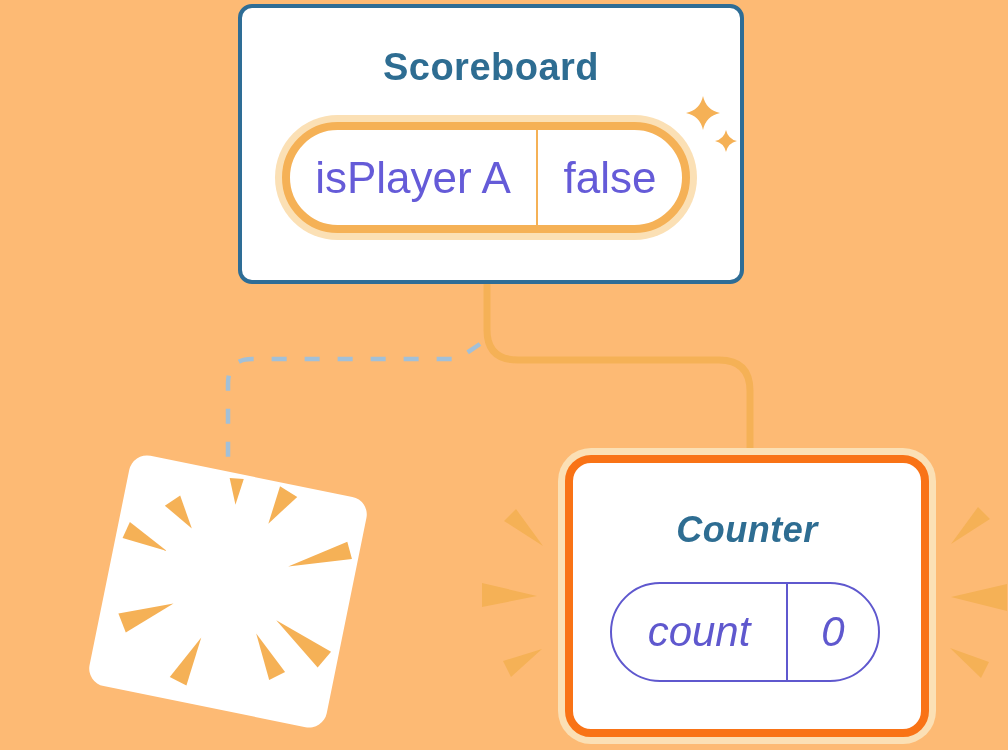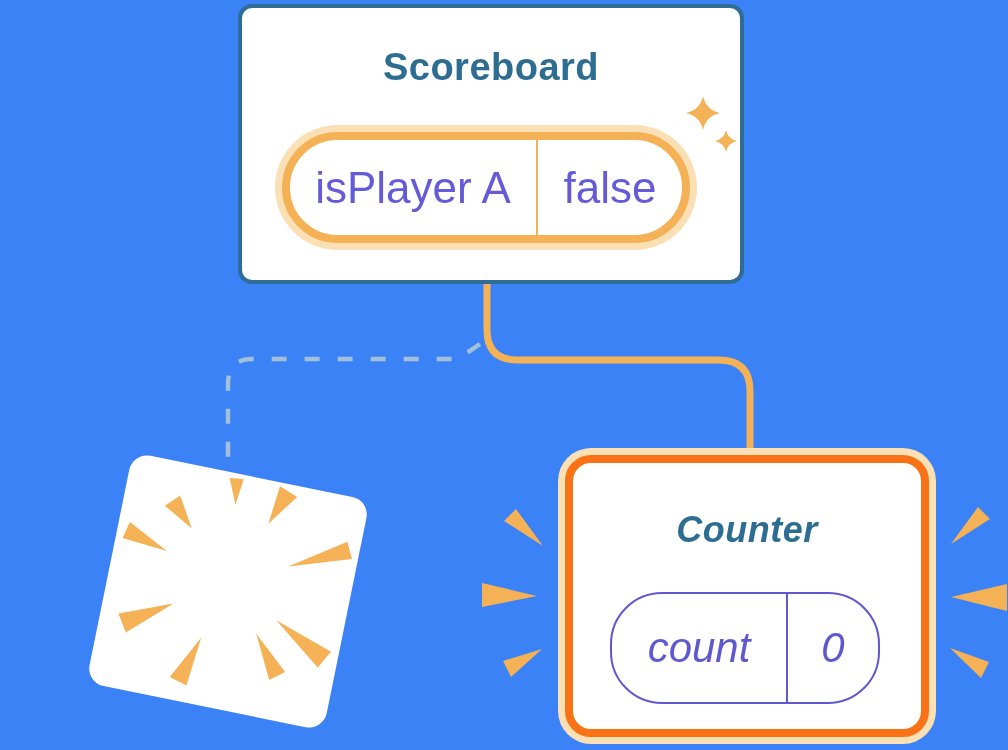--- a/index.html
+++ b/index.html
@@ -4,21 +4,21 @@
 <style>
   html,body { margin:0; padding:0; }
   body {
     font-family: "Liberation Sans", sans-serif;
     background: #4C6873;
   }
   .stage {
     position: relative;
     width: 1008px;
     height: 750px;
-    background: #3b82f6;
+    background: #fdba74;
     overflow: hidden;
   }
   svg.layer {
     position: absolute;
     left: 0; top: 0;
     width: 1008px; height: 750px;
     z-index: 1;
   }
   
   .scoreboard-card {
@@ -39,21 +39,20 @@
     font-weight: bold;
     letter-spacing: 0.5px;
   }
   .scoreboard-card .card-title { top: 38px; font-size: 38px; }
   .state-pill {
     position: absolute;
     box-sizing: border-box;
     background: #ffffff;
     display: flex;
     align-items: stretch;
-    margin-top: 10px;
   }
   .scoreboard-pill {
     left: 40px; top: 114px;
     width: 408px; height: 111px;
     border: 8px solid #F5B156;
     border-radius: 70px;
     box-shadow: 0 0 0 7px #FBE0B5;
   }
   .pill-section {
     display: flex;
@@ -88,21 +87,21 @@
     background: #ffffff;
     border: 8px solid #f97316;
     border-radius: 26px;
     box-shadow: 0 0 0 7px #FBE0B5;
     z-index: 2;
     font-style: italic;
   }
   .counter-card .card-title { top: 46px; font-size: 36px; }
   .counter-pill {
     left: 37px; top: 119px;
-    width: 270px; height: 112px;
+    width: 270px; height: 100px;
     border: 2px solid #5F58CE;
     border-radius: 52px;
   }
   .counter-pill .pill-name  { flex: 0 0 174px; border-right: 2px solid #5F58CE; font-size: 42px; color:#5F58CE; }
   .counter-pill .pill-value { flex: 1; font-size: 42px; color:#5F58CE; }
   .emphasis-layer { z-index: 2; }
 </style>
 </head>
 <body>
 

